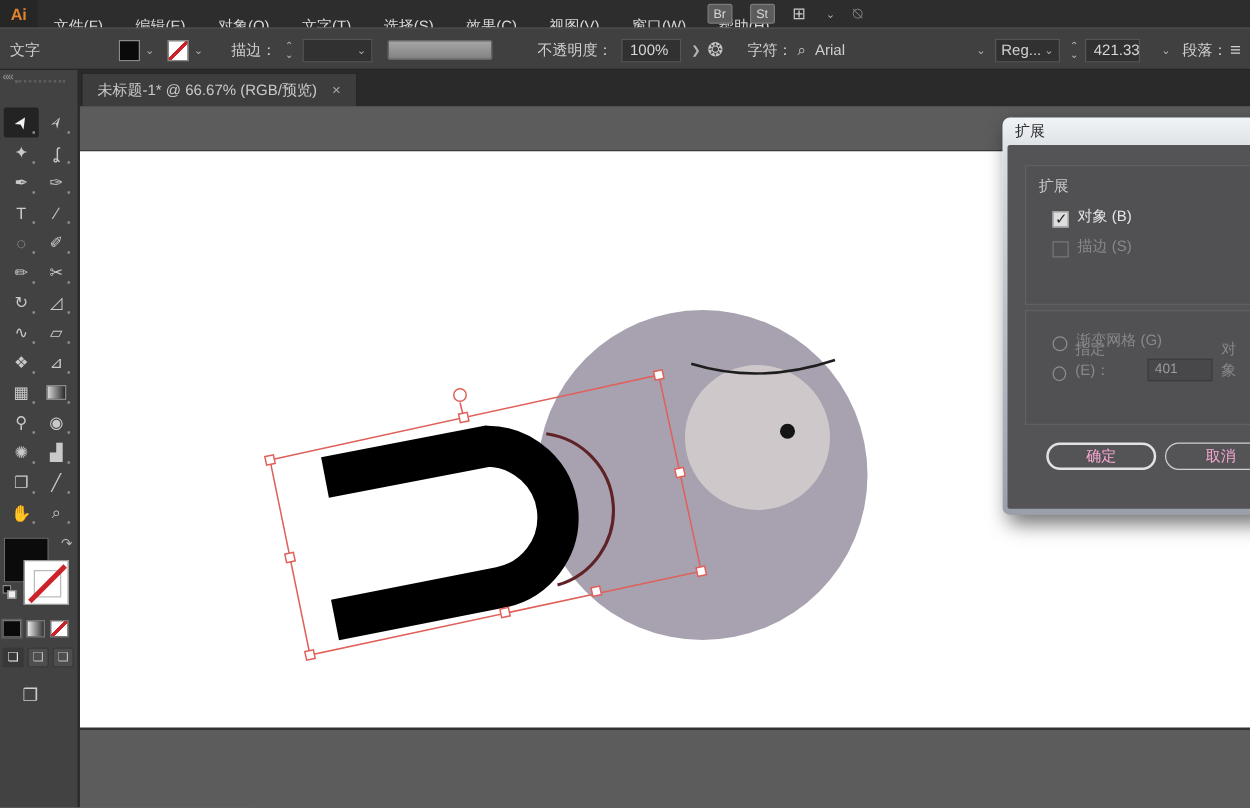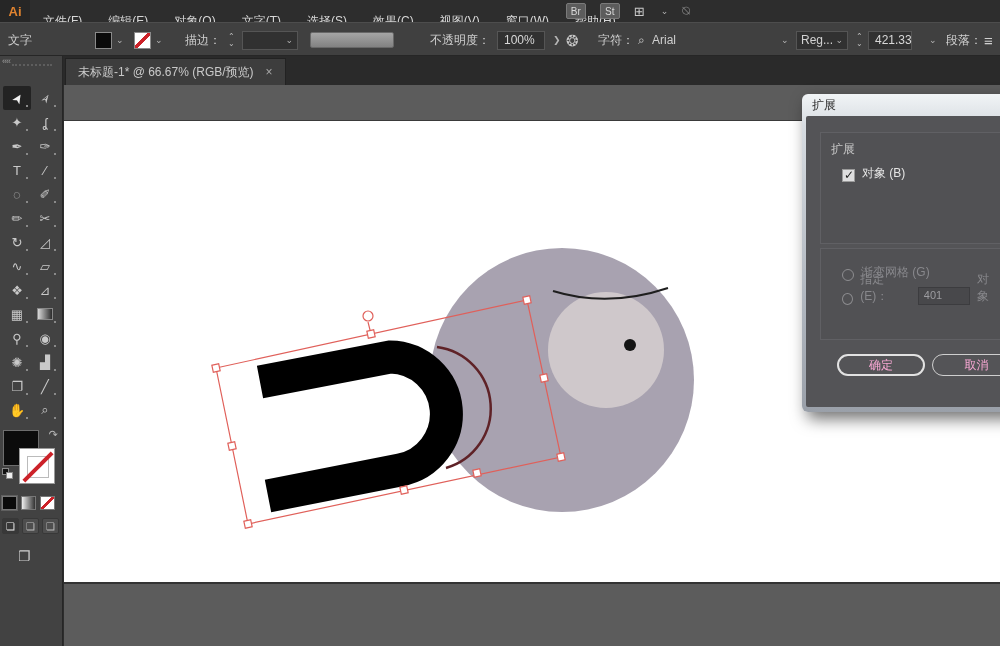--- a/index.html
+++ b/index.html
@@ -357,20 +357,24 @@
 
   <div class="dialog">
     <div class="dlg-title">扩展</div>
     <div class="dlg-body">
       <div class="group g1">
         <div class="group-label">扩展</div>
         <div class="ckrow">
           <span class="ckbox"></span>
           <span>对象 (B)</span>
         </div>
+        <div class="ckrow dis">
+          <span class="ckbox un"></span>
+          <span>描边 (S)</span>
+        </div>
       </div>
       <div class="group g2">
         <div class="rdrow dis">
           <span class="rdo"></span>
           <span>渐变网格 (G)</span>
         </div>
         <div class="rdrow dis">
           <span class="rdo"></span>
           <span>指定 (E)：</span>
           <span class="numinput">401</span>

